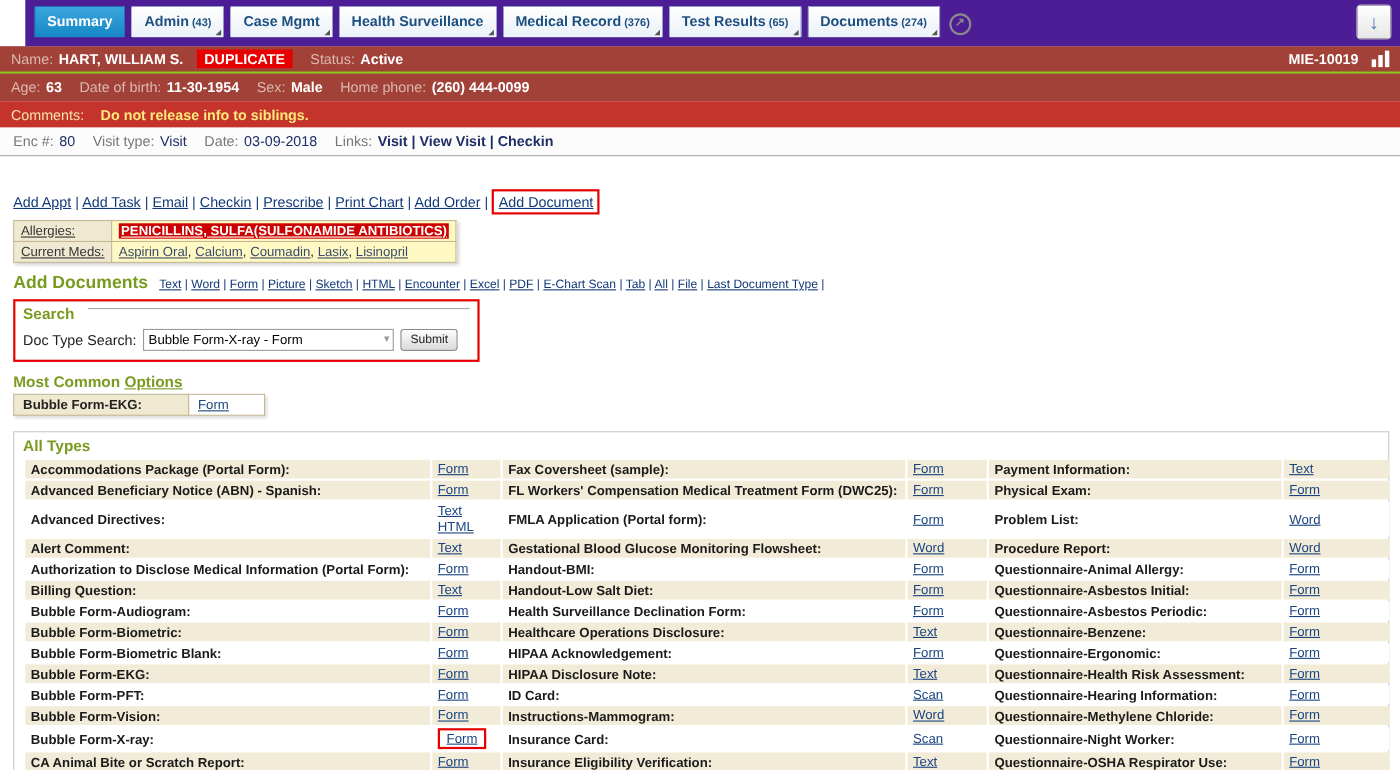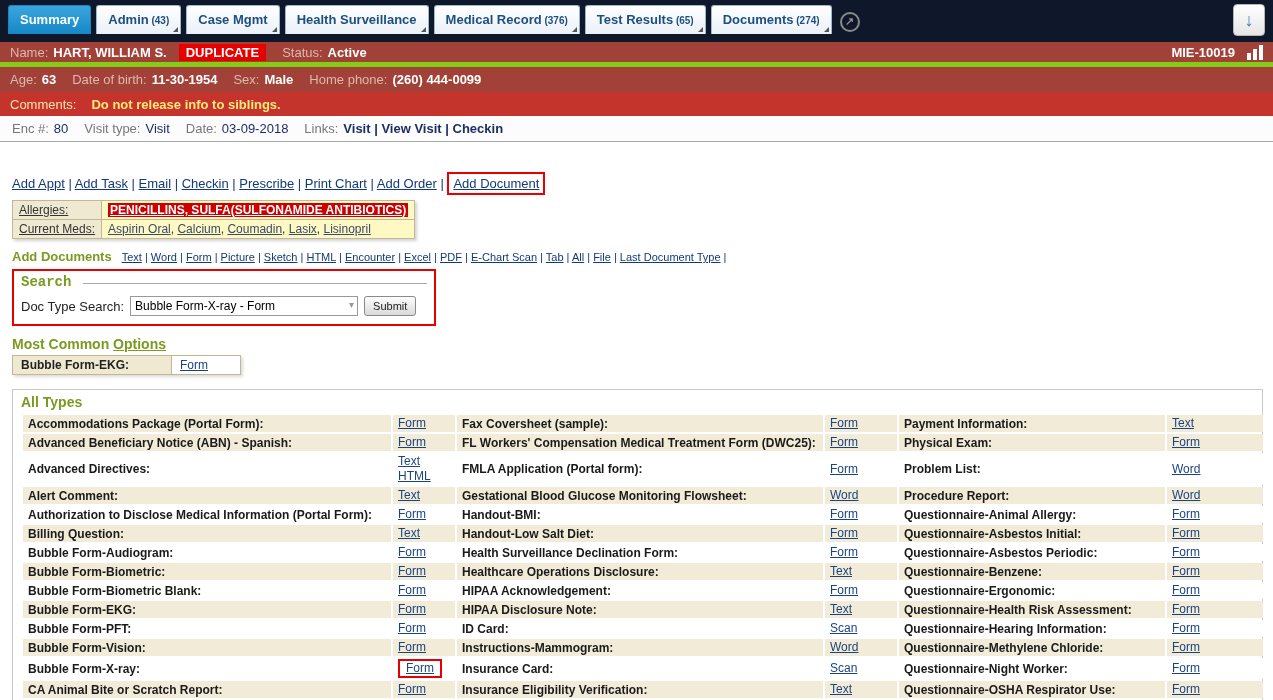--- a/index.html
+++ b/index.html
@@ -1,41 +1,41 @@
 <!DOCTYPE html>
 <html><head>
 <meta charset="utf-8">
 <style>
   html,body{margin:0;padding:0;}
   body{width:1273px;height:700px;overflow:hidden;background:#fff;
        font-family:"Liberation Sans",sans-serif;font-size:13px;color:#222;position:relative;}
   a{text-decoration:underline;cursor:pointer;}
 
   
-  .tabbar{height:42px;background:#0f172a;position:relative;padding:5px 0 0 8px;box-sizing:border-box;}
+  .tabbar{height:42px;background:#4c1d95;position:relative;padding:5px 0 0 8px;box-sizing:border-box;margin-left:23px;}
   .tabstrip{display:flex;align-items:flex-start;}
   .tab{position:relative;margin-right:5px;padding:6px 11px 7px;border:1px solid #9db9d2;border-bottom:none;
        border-radius:3px 3px 0 0;background:linear-gradient(#ffffff,#eaf1f8);color:#1c4f7f;font-weight:bold;
        font-size:13px;white-space:nowrap;}
   .tab .cnt{font-size:10px;}
   .tab:not(.active)::after{content:'';position:absolute;right:2px;bottom:2px;
        border-left:5px solid transparent;border-bottom:5px solid #555;}
   .tab.active{background:linear-gradient(#3aa6dd,#1687c6);border-color:#1687c6;color:#fff;}
   .popout{display:inline-block;margin:7px 0 0 3px;width:16px;height:16px;line-height:14px;border:2px solid #8a8a8a;
        border-radius:50%;color:#8a8a8a;font-size:11px;text-align:center;font-weight:bold;}
   .dlbtn{position:absolute;right:8px;top:4px;width:30px;height:30px;border:1px solid #b5b5b5;border-radius:4px;
        background:linear-gradient(#ffffff,#e6e6e6);display:flex;align-items:center;justify-content:center;}
   .dlbtn span{color:#4a7ab5;font-size:18px;font-weight:bold;line-height:1;}
 
   
   .bar{display:flex;align-items:center;padding:0 10px;color:#fff;box-sizing:border-box;}
   .bar .lbl{color:#dcb9ae;margin-right:5px;white-space:pre;}
   .bar .val{font-weight:bold;color:#fff;white-space:pre;}
   .gap{display:inline-block;width:16px;}
-  .bar-name{height:25px;background:#a14138;border-bottom:5px solid #84cc16;}
+  .bar-name{height:25px;background:#a14138;border-bottom:2px solid #84cc16;}
   .bar-age{height:25px;background:#a14138;}
   .bar-comments{height:24px;background:#c5342c;}
   .bar-comments .lbl{color:#f7e3ac;}
   .bar-comments .val{color:#ffe97a;}
   .dup{background:#e60000;color:#fff;font-weight:bold;padding:1px 7px;margin:0 16px 0 12px;font-size:13px;}
   .spacer{flex:1;}
   .mrn{font-weight:bold;margin-right:12px;}
   .chart-icon{display:flex;align-items:flex-end;gap:2px;height:15px;}
   .chart-icon i{display:block;width:4px;background:#fff;}
   .chart-icon .b1{height:7px;}.chart-icon .b2{height:11px;}.chart-icon .b3{height:15px;}
@@ -56,27 +56,27 @@
 
   .allergy-box{border-collapse:collapse;margin:2px 0 10px;box-shadow:2px 2px 3px rgba(0,0,0,.18);}
   .allergy-box td{border:1px solid #c3b795;padding:2px 6px;font-size:12px;background:#fef9c3;white-space:nowrap;}
   .allergy-box td.albl{background:#f0e9d2;}
   .albl a{color:#333;}
   .alval-link{background:#cc0000;color:#fff;font-weight:bold;padding:0 2px;}
   .med-lnk{color:#3a4a6b;text-align:right;}
   .medsep{color:#333;white-space:pre;}
 
   .adddocs{display:flex;align-items:baseline;gap:10px;margin:4px 0 2px;}
-  .green-lg{color:#7a9a20;font-weight:bold;font-size:13px;}
+  .green-lg{color:#7a9a20;font-weight:bold;font-size:16px;}
   .green-md{color:#7a9a20;font-weight:bold;font-size:14px;}
   .type-links .sep,.type-lnk{font-size:11px;}
   .type-lnk{color:#123a78;}
 
   .search-annot{border:2px solid #e80000;width:424px;padding:3px 7px 8px;margin:5px 0 10px;box-sizing:border-box;}
-  .search-head{display:flex;align-items:center;gap:12px;font-family:Liberation Mono, monospace;}
+  .search-head{display:flex;gap:12px;}
   .search-head .rule{flex:1;height:1px;background:#aaa;margin-top:3px;}
   .search-row{display:flex;align-items:center;gap:6px;margin-top:6px;font-size:13px;}
   .combo{position:relative;display:inline-block;}
   .combo input{width:228px;height:20px;border:1px solid #999;font-size:12px;padding:0 14px 0 4px;
        font-family:inherit;box-sizing:border-box;}
   .combo .arr{position:absolute;right:4px;top:3px;color:#999;font-size:10px;}
   .submitbtn{height:20px;font-size:11px;padding:0 8px;border:1px solid #8a8a8a;border-radius:3px;
        background:linear-gradient(#fefefe,#d9d9d9);font-family:inherit;color:#222;}
 
   .mc-title{margin:8px 0 3px;}

